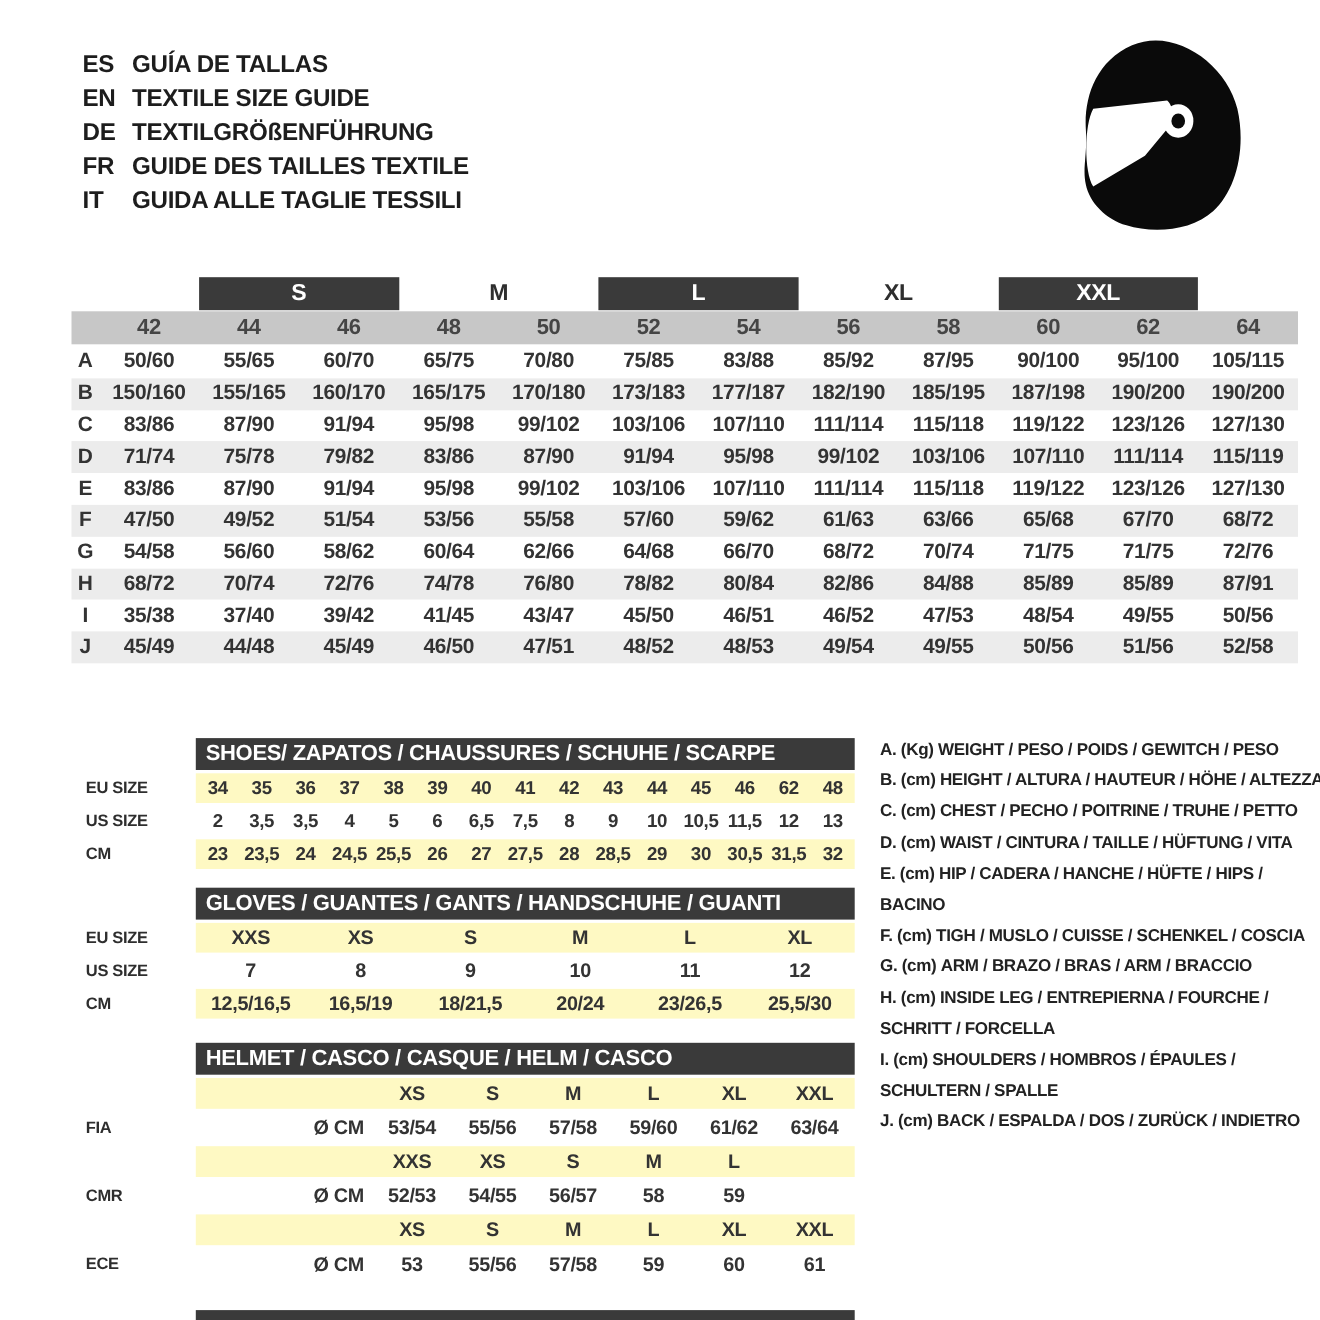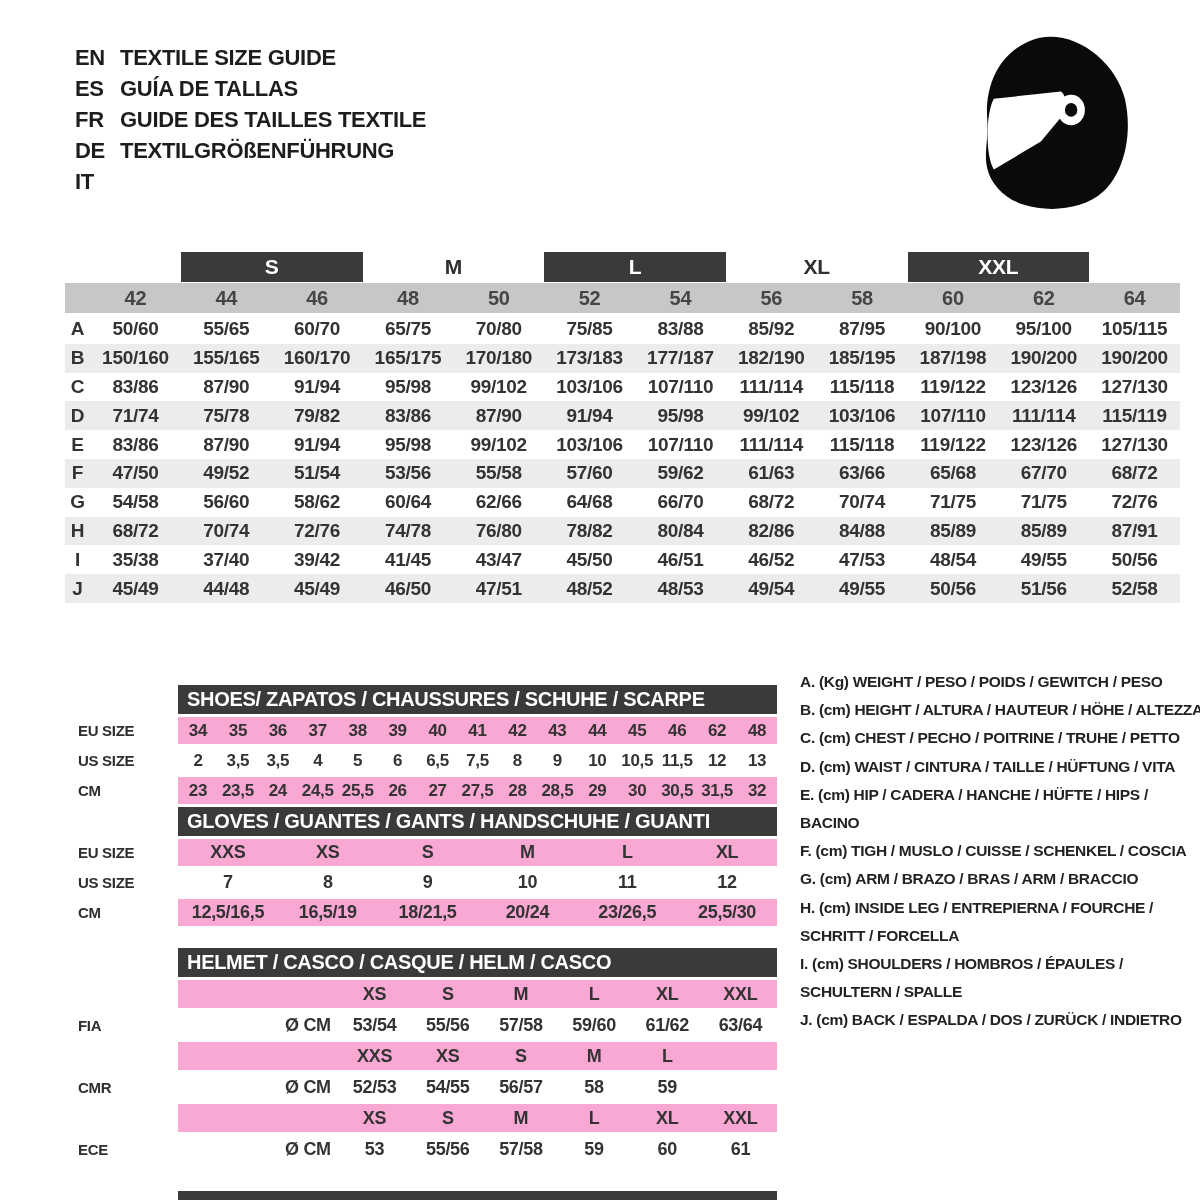--- a/index.html
+++ b/index.html
@@ -22,64 +22,65 @@
   .group{display:flex;align-items:center;justify-content:center;font-size:21px;color:#2e2e2e;}
   .group.boxed{background:#3a3a3a;color:#ffffff;}
   .size-band{display:grid;grid-template-columns:25px repeat(12,1fr);height:30px;background:#c7c7c7;align-items:center;margin-top:1px;}
   .size-band .cell{text-align:center;font-size:20px;color:#454545;}
   #rows{margin-top:2px;}
   .data-row{display:grid;grid-template-columns:25px repeat(12,1fr);height:28.8px;align-items:center;}
   .data-row.shaded{background:#ececec;}
   .data-row .cell{text-align:center;font-size:19px;color:#333;white-space:nowrap;}
   
   .sub-section{position:absolute;left:65px;width:712px;}
-  .shoes-sec{top:685px;} .gloves-sec{top:807px;} .helmet-sec{top:948px;}
+  .shoes-sec{top:671px;} .gloves-sec{top:807px;} .helmet-sec{top:948px;}
   .sub-header-row{display:flex;height:29px;}
   .sub-label-spacer{width:113px;}
   .sub-header{width:599px;background:#3a3a3a;color:#fff;font-size:20px;display:flex;align-items:center;padding-left:9px;white-space:nowrap;}
   .sub-row{display:flex;height:27px;margin-top:3px;}
   .helmet-sec .sub-row{height:28px;}
   .sub-label{width:113px;display:flex;align-items:center;font-size:15px;color:#2e2e2e;padding-left:13px;}
   .band{width:599px;display:grid;align-items:center;}
-  .band.shaded{background:#f9a8d4;}
+  .band.shaded{background:#fef9c3;}
   .band .cell{text-align:center;font-size:17px;color:#333;white-space:nowrap;}
   .gloves-sec .band .cell{font-size:18px;}
   .helmet-sec .band .cell{font-size:18px;}
   .helmet-band{grid-template-columns:160px repeat(6,1fr);}
   .band .unit{text-align:left;padding-left:107px;overflow:visible;}
   
   .legend{position:absolute;left:800px;top:668px;width:410px;}
   .legend-line{font-size:15.5px;line-height:28.2px;color:#222;white-space:normal;}
   .legend-line span{display:inline;}
   .lkey{margin-right:4px;} .lunit{margin-right:4px;margin-top:35px;}
   
   .cutoff-bar{position:absolute;left:178px;top:1191px;width:599px;height:9px;background:#3a3a3a;}
 </style>
 </head>
 <body>
 
 <div class="lang-block" id="langs">
     <div class="lang-row">
+      <div class="lang-code">ES</div>
+      <div class="lang-title">GUÍA DE TALLAS</div>
+    </div>
+    <div class="lang-row">
       <div class="lang-code">EN</div>
       <div class="lang-title">TEXTILE SIZE GUIDE</div>
     </div>
     <div class="lang-row">
-      <div class="lang-code">ES</div>
-      <div class="lang-title">GUÍA DE TALLAS</div>
+      <div class="lang-code">DE</div>
+      <div class="lang-title">TEXTILGRÖßENFÜHRUNG</div>
     </div>
     <div class="lang-row">
       <div class="lang-code">FR</div>
       <div class="lang-title">GUIDE DES TAILLES TEXTILE</div>
     </div>
     <div class="lang-row">
-      <div class="lang-code">DE</div>
-      <div class="lang-title">TEXTILGRÖßENFÜHRUNG</div>
-    </div>
-    <div class="lang-row">
       <div class="lang-code">IT</div>
+      <div class="lang-title">GUIDA ALLE TAGLIE TESSILI</div>
     </div>
   </div>
 
 <div class="helmet-icon">
   <svg viewBox="0 0 100 100" width="168" height="186" preserveAspectRatio="none">
     <path fill="#0a0a0a" d="M34 6 C14 14 8 32 9 47 C10 59 7 66 9 74 C11 83 20 91 31 94 C45 98 66 97 78 87 C90 77 96 57 91 37 C85 15 57 -3 34 6 Z"></path>
     <path fill="#ffffff" d="M13 37 L53 33 C57 36 57 44 52 48 L41 60 L13 75 C8 68 8 45 13 37 Z"></path>
     <circle cx="59" cy="43" r="8.2" fill="#ffffff"></circle>
     <circle cx="59" cy="43" r="3.7" fill="#0a0a0a"></circle>
   </svg>

